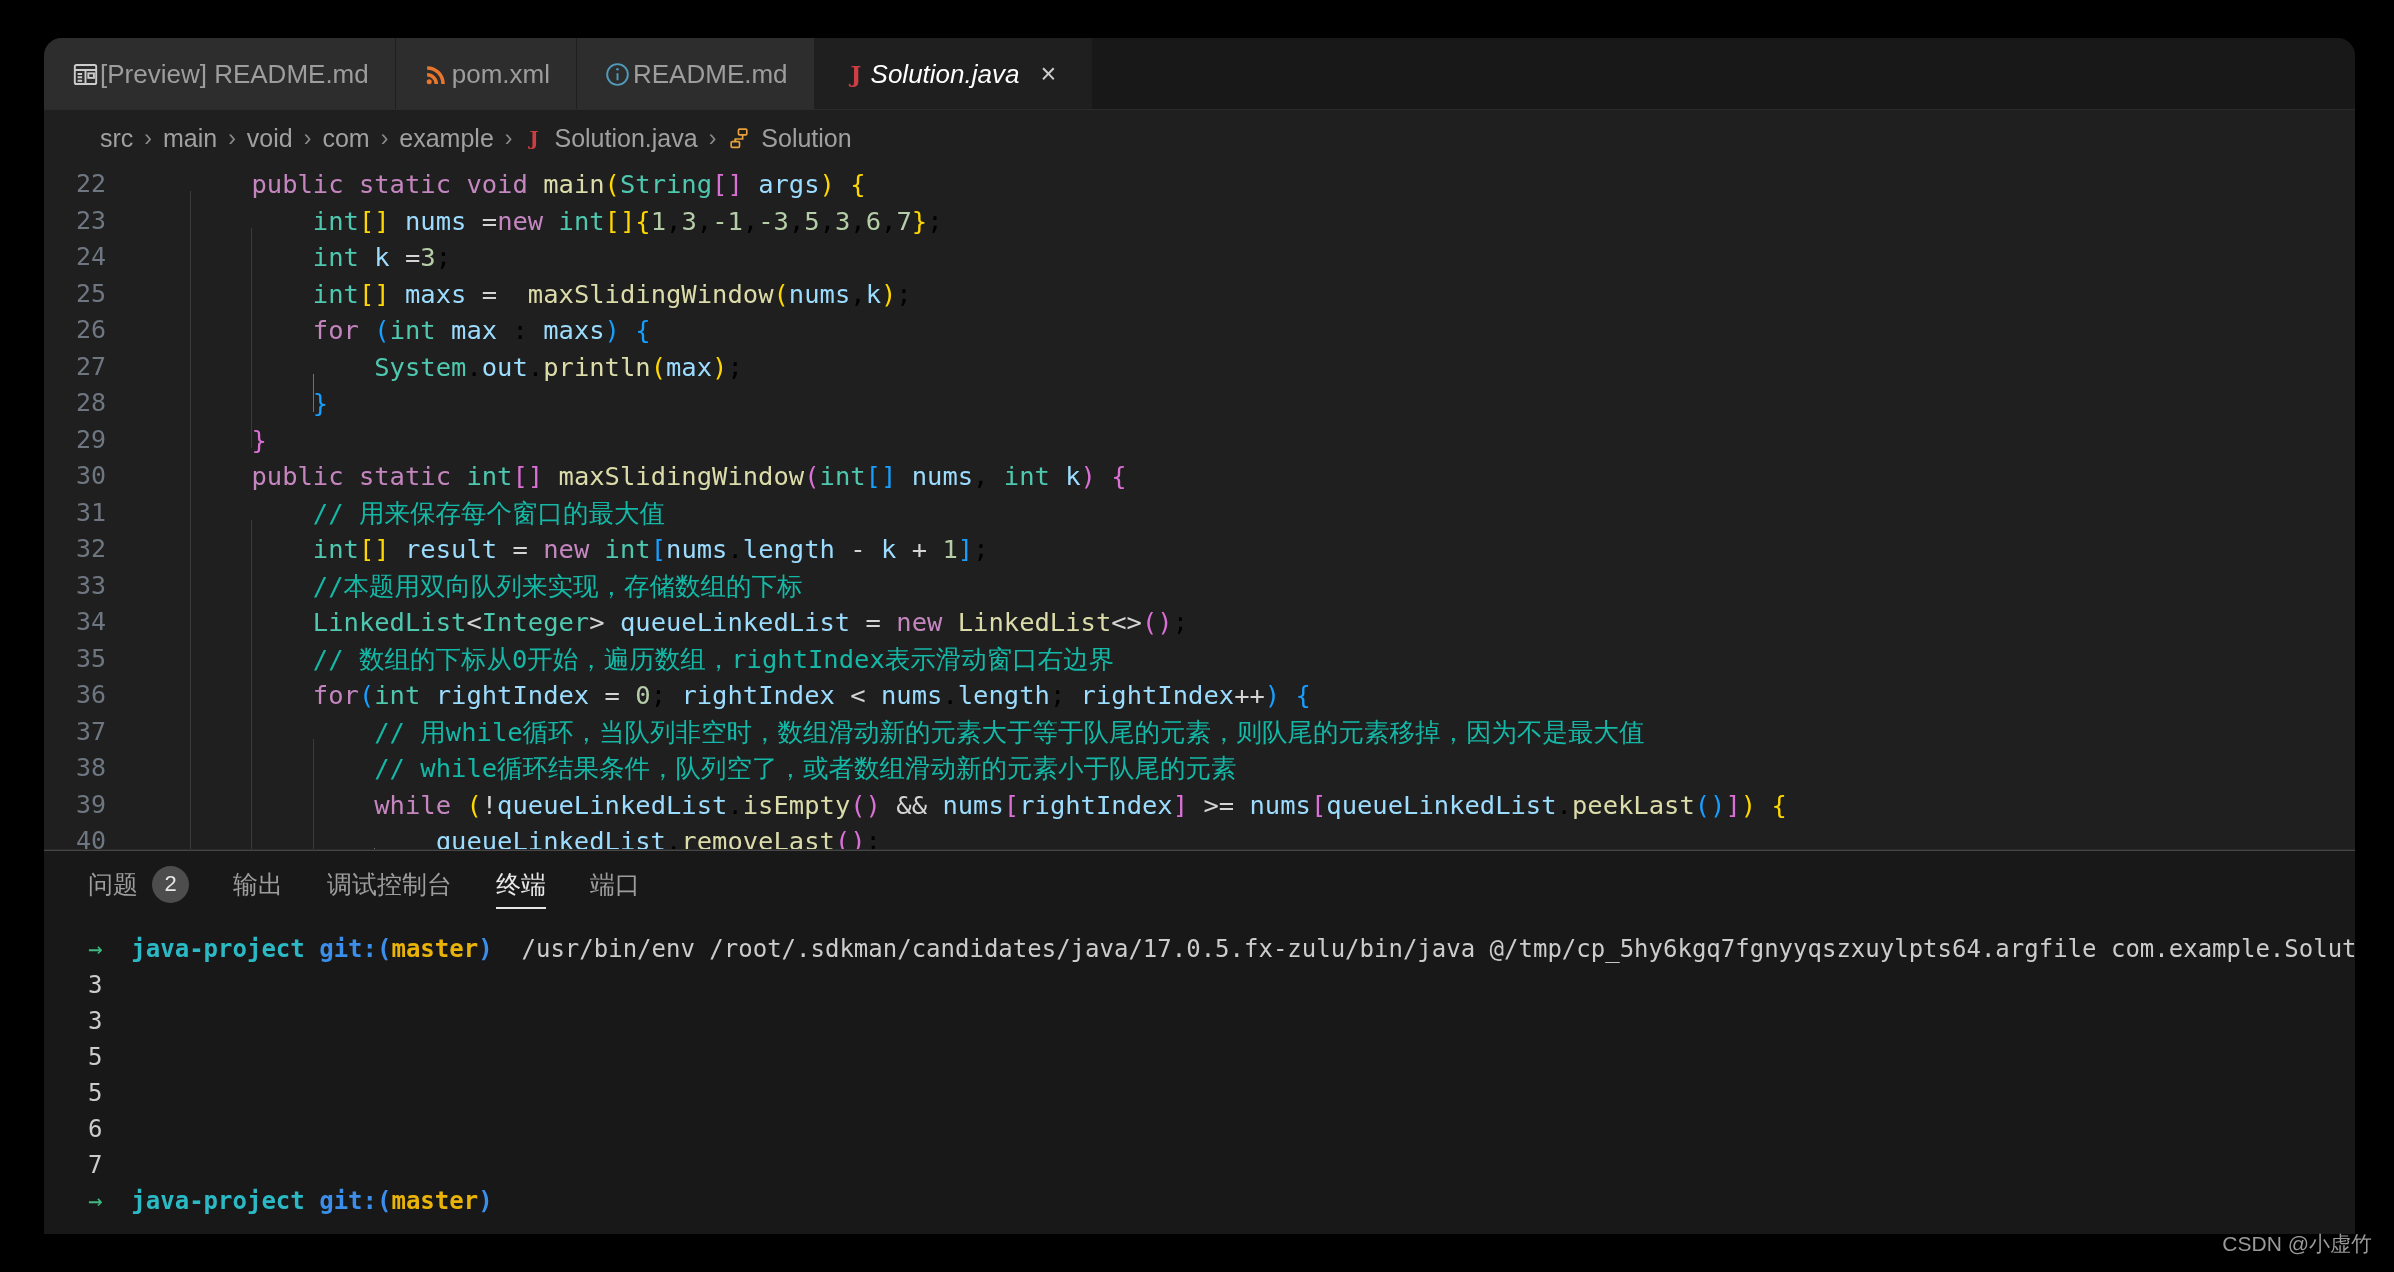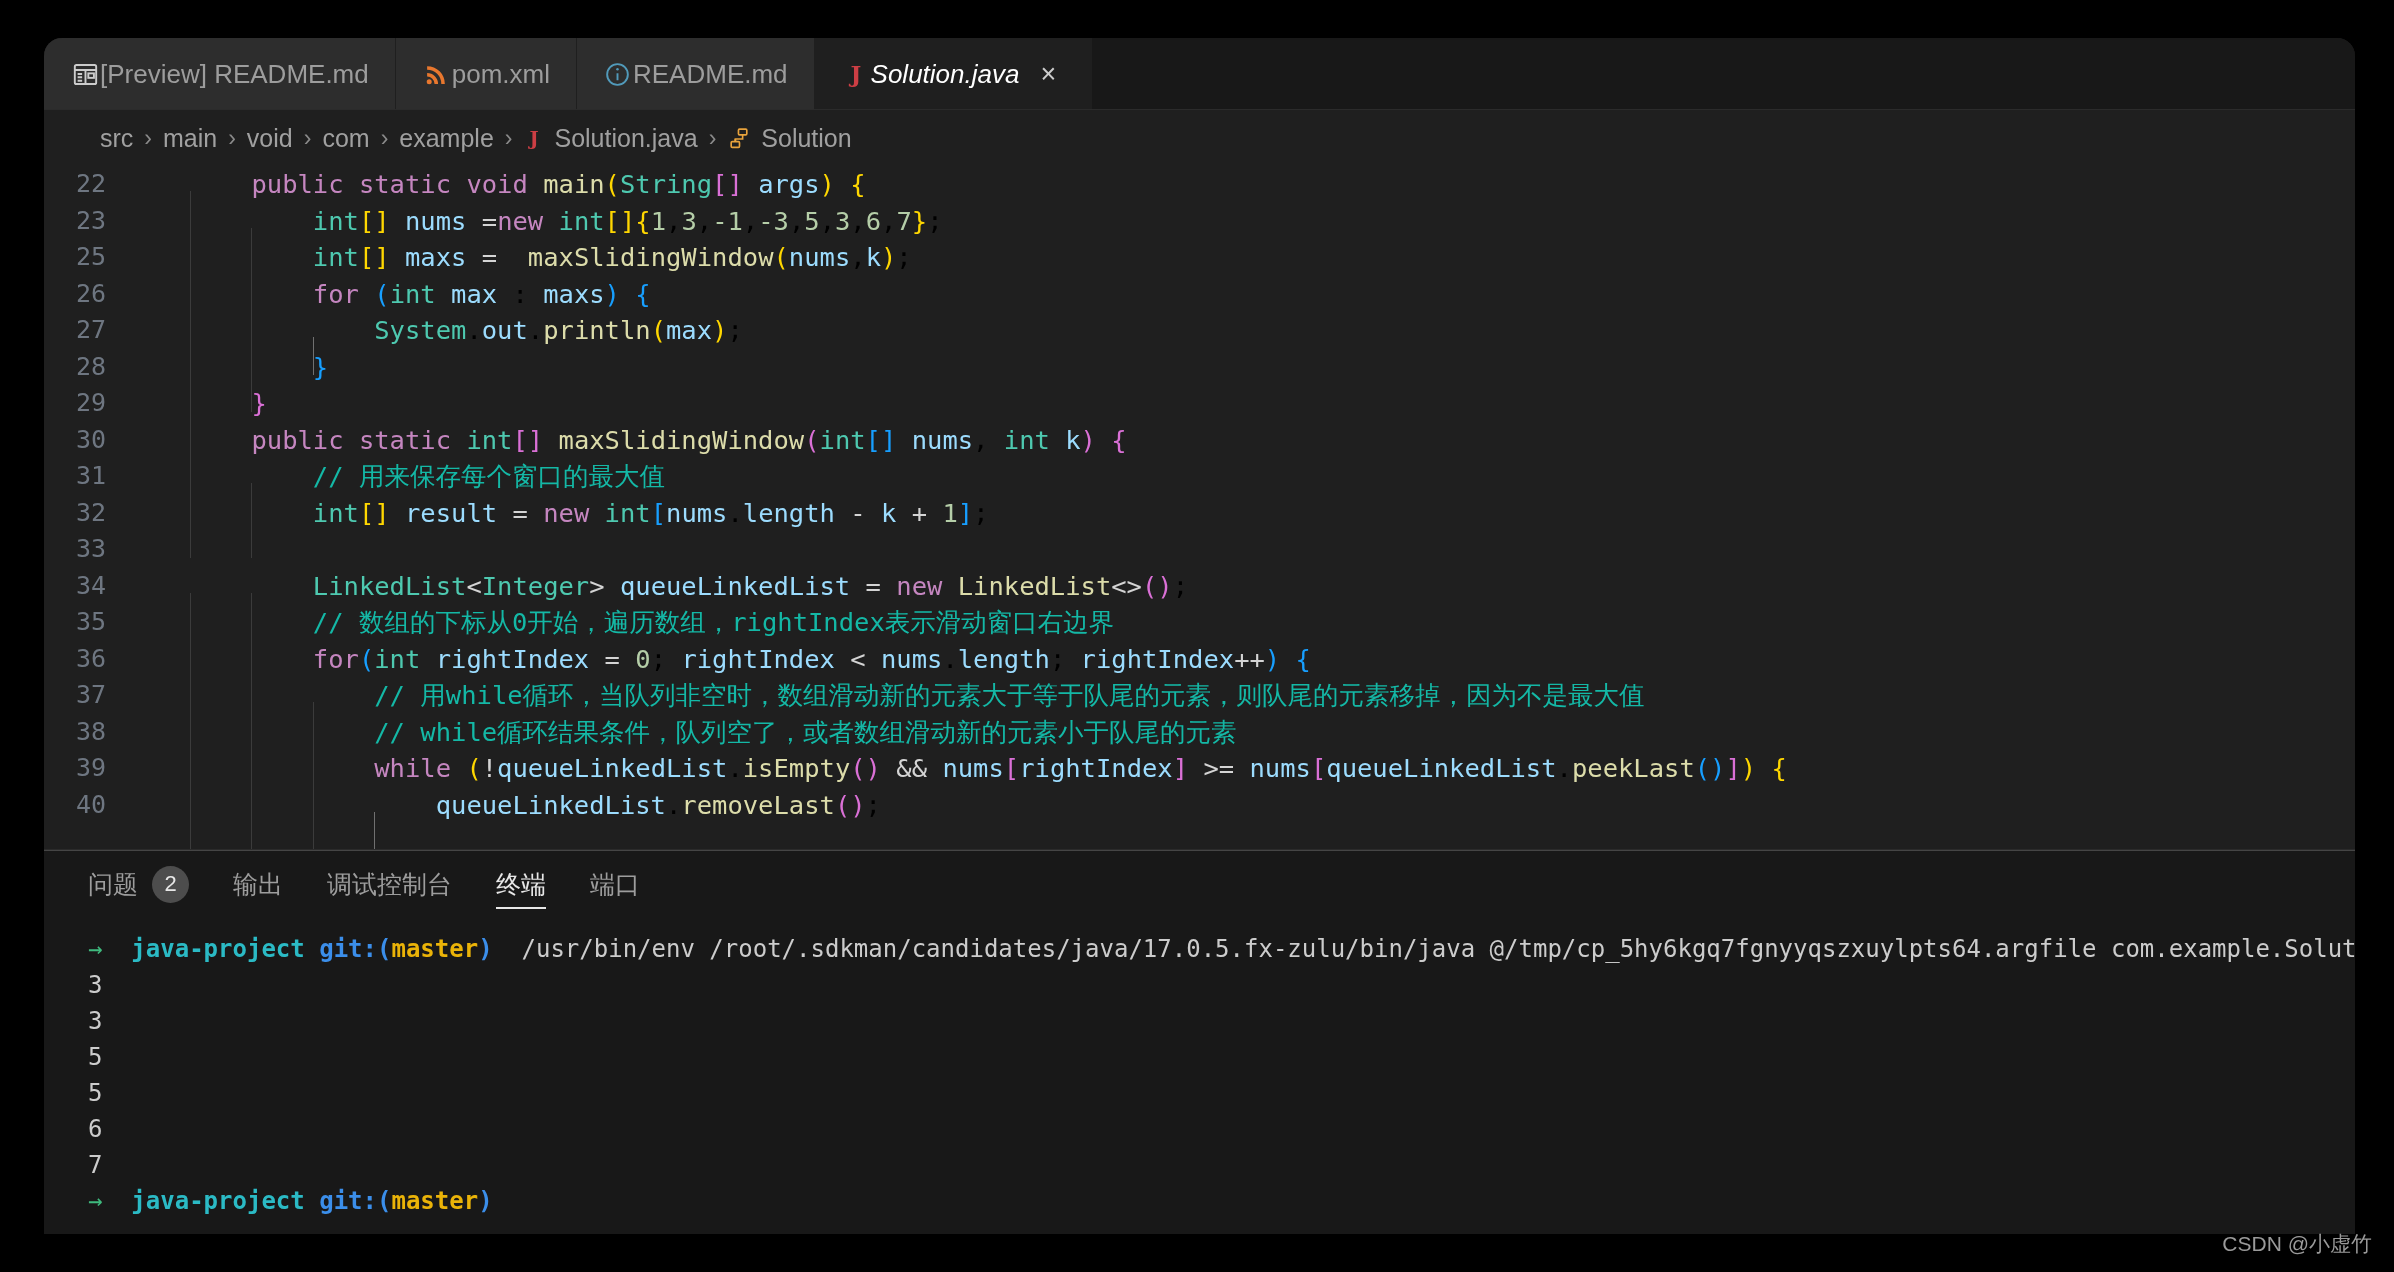--- a/index.html
+++ b/index.html
@@ -275,38 +275,39 @@
       <span>Solution</span>
     </span>
   </div>
 
   <div class="editor">
 
     <div class="code-line"><span class="gutter">22</span><span class="code-text"><span class="ig"></span>    <span class="kw">public</span> <span class="kw">static</span> <span class="kw">void</span> <span class="fn">main</span><span class="b1">(</span><span class="ty">String</span><span class="b2">[]</span> <span class="va">args</span><span class="b1">)</span> <span class="b1">{</span></span></div>
 
     <div class="code-line"><span class="gutter">23</span><span class="code-text"><span class="ig"></span>    <span class="ig"></span>    <span class="ty">int</span><span class="b1">[]</span> <span class="va">nums</span> <span class="op">=</span><span class="kw">new</span> <span class="ty">int</span><span class="b1">[]</span><span class="b1">{</span><span class="nu">1</span>,<span class="nu">3</span>,<span class="nu">-1</span>,<span class="nu">-3</span>,<span class="nu">5</span>,<span class="nu">3</span>,<span class="nu">6</span>,<span class="nu">7</span><span class="b1">}</span>;</span></div>
 
+    <div class="code-line"><span class="gutter">24</span><span class="code-text"><span class="ig"></span>    <span class="ig"></span>    <span class="ty">int</span> <span class="va">k</span> <span class="op">=</span><span class="nu">3</span>;</span></div>
 
     <div class="code-line"><span class="gutter">25</span><span class="code-text"><span class="ig"></span>    <span class="ig"></span>    <span class="ty">int</span><span class="b1">[]</span> <span class="va">maxs</span> <span class="op">=</span>  <span class="fn">maxSlidingWindow</span><span class="b1">(</span><span class="va">nums</span>,<span class="va">k</span><span class="b1">)</span>;</span></div>
 
     <div class="code-line"><span class="gutter">26</span><span class="code-text"><span class="ig"></span>    <span class="ig"></span>    <span class="kw">for</span> <span class="b3">(</span><span class="ty">int</span> <span class="va">max</span> : <span class="va">maxs</span><span class="b3">)</span> <span class="b3">{</span></span></div>
 
     <div class="code-line"><span class="gutter">27</span><span class="code-text"><span class="ig"></span>    <span class="ig"></span>    <span class="ig act"></span>    <span class="ty">System</span>.<span class="va">out</span>.<span class="fn">println</span><span class="b1">(</span><span class="va">max</span><span class="b1">)</span>;</span></div>
 
     <div class="code-line"><span class="gutter">28</span><span class="code-text"><span class="ig"></span>    <span class="ig"></span>    <span class="b3">}</span></span></div>
 
     <div class="code-line"><span class="gutter">29</span><span class="code-text"><span class="ig"></span>    <span class="b2">}</span></span></div>
 
     <div class="code-line"><span class="gutter">30</span><span class="code-text"><span class="ig"></span>    <span class="kw">public</span> <span class="kw">static</span> <span class="ty">int</span><span class="b2">[]</span> <span class="fn">maxSlidingWindow</span><span class="b2">(</span><span class="ty">int</span><span class="b3">[]</span> <span class="va">nums</span>, <span class="ty">int</span> <span class="va">k</span><span class="b2">)</span> <span class="b2">{</span></span></div>
 
     <div class="code-line"><span class="gutter">31</span><span class="code-text"><span class="ig"></span>    <span class="ig"></span>    <span class="cm">// 用来保存每个窗口的最大值</span></span></div>
 
     <div class="code-line"><span class="gutter">32</span><span class="code-text"><span class="ig"></span>    <span class="ig"></span>    <span class="ty">int</span><span class="b1">[]</span> <span class="va">result</span> <span class="op">=</span> <span class="kw">new</span> <span class="ty">int</span><span class="b3">[</span><span class="va">nums</span>.<span class="va">length</span> <span class="op">-</span> <span class="va">k</span> <span class="op">+</span> <span class="nu">1</span><span class="b3">]</span>;</span></div>
 
-    <div class="code-line"><span class="gutter">33</span></div>
+    <div class="code-line"><span class="gutter">33</span><span class="code-text"><span class="ig"></span>    <span class="ig"></span>    <span class="cm">//本题用双向队列来实现，存储数组的下标</span></span></div>
 
     <div class="code-line"><span class="gutter">34</span><span class="code-text"><span class="ig"></span>    <span class="ig"></span>    <span class="ty">LinkedList</span><span class="op">&lt;</span><span class="ty">Integer</span><span class="op">&gt;</span> <span class="va">queueLinkedList</span> <span class="op">=</span> <span class="kw">new</span> <span class="fn">LinkedList</span><span class="op">&lt;&gt;</span><span class="b2">()</span>;</span></div>
 
     <div class="code-line"><span class="gutter">35</span><span class="code-text"><span class="ig"></span>    <span class="ig"></span>    <span class="cm">// 数组的下标从0开始，遍历数组，rightIndex表示滑动窗口右边界</span></span></div>
 
     <div class="code-line"><span class="gutter">36</span><span class="code-text"><span class="ig"></span>    <span class="ig"></span>    <span class="kw">for</span><span class="b3">(</span><span class="ty">int</span> <span class="va">rightIndex</span> <span class="op">=</span> <span class="nu">0</span>; <span class="va">rightIndex</span> <span class="op">&lt;</span> <span class="va">nums</span>.<span class="va">length</span>; <span class="va">rightIndex</span><span class="op">++</span><span class="b3">)</span> <span class="b3">{</span></span></div>
 
     <div class="code-line"><span class="gutter">37</span><span class="code-text"><span class="ig"></span>    <span class="ig"></span>    <span class="ig"></span>    <span class="cm">// 用while循环，当队列非空时，数组滑动新的元素大于等于队尾的元素，则队尾的元素移掉，因为不是最大值</span></span></div>
 
     <div class="code-line"><span class="gutter">38</span><span class="code-text"><span class="ig"></span>    <span class="ig"></span>    <span class="ig"></span>    <span class="cm">// while循环结果条件，队列空了，或者数组滑动新的元素小于队尾的元素</span></span></div>

